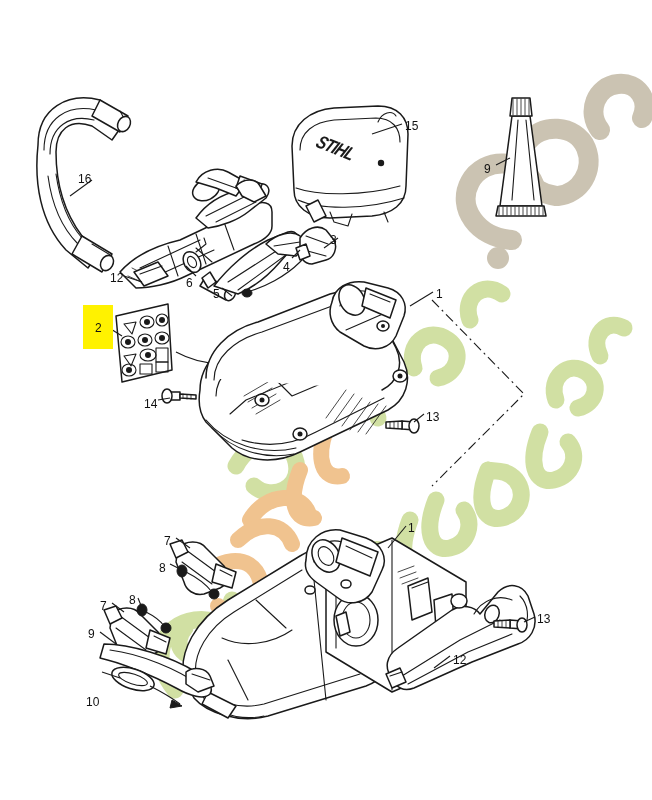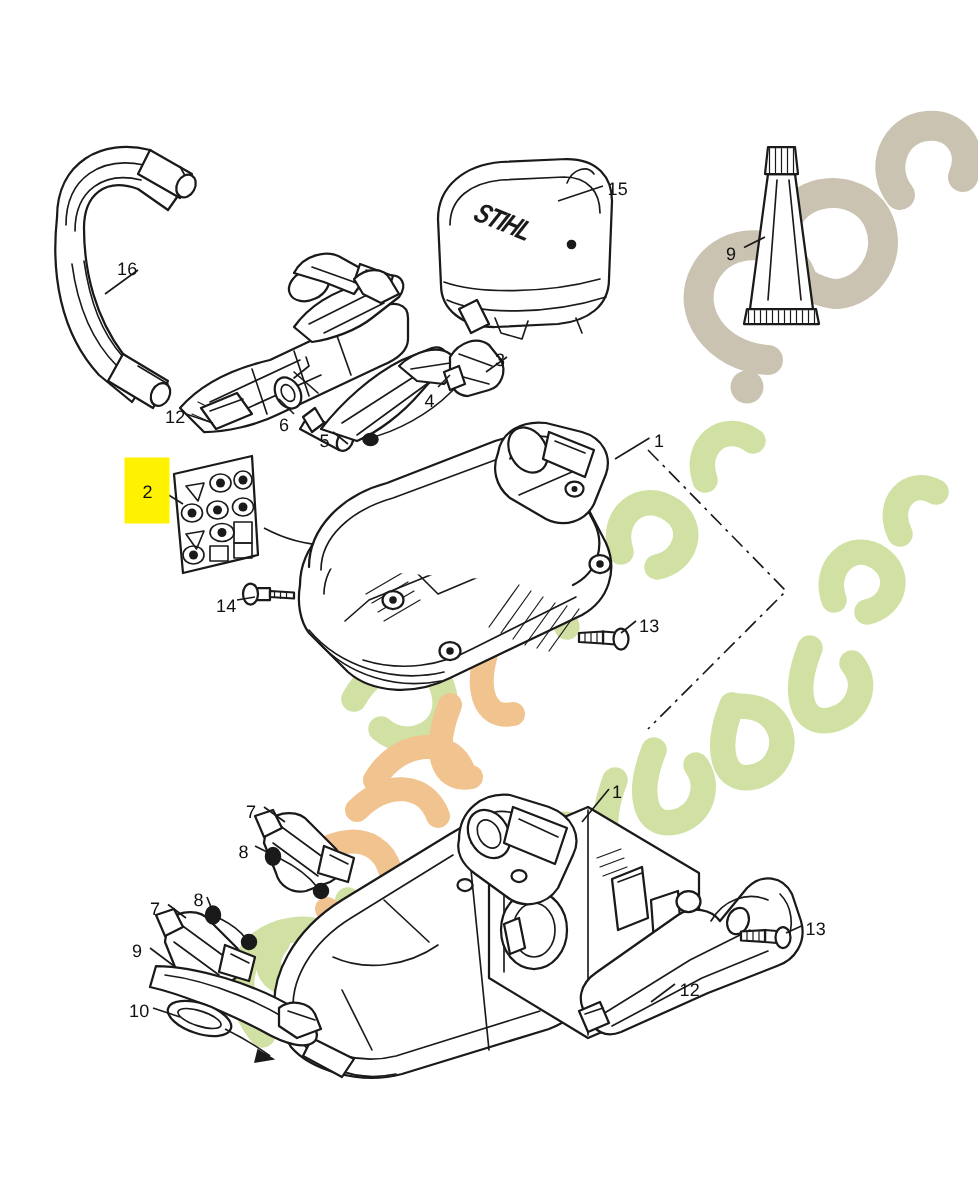--- a/index.html
+++ b/index.html
@@ -431,19 +431,19 @@
       <div class="callout" style="left: 484px; top: 163px;">9</div>
       <div class="callout" style="left: 436px; top: 288px;">1</div>
       <div class="callout" style="left: 95px; top: 322px;">2</div>
       <div class="callout" style="left: 144px; top: 398px; text-align: center;">14</div>
       <div class="callout" style="left: 426px; top: 411px;">13</div>
       <div class="callout" style="left: 164px; top: 535px;">7</div>
       <div class="callout" style="left: 159px; top: 562px;">8</div>
       <div class="callout" style="left: 100px; top: 600px;">7</div>
       <div class="callout" style="left: 129px; top: 594px;">8</div>
       <div class="callout" style="left: 88px; top: 628px;">9</div>
-      <div class="callout" style="left: 86px; top: 668px;">10</div>
+      <div class="callout" style="left: 86px; top: 696px;">10</div>
       <div class="callout" style="left: 408px; top: 522px;">1</div>
       <div class="callout" style="left: 453px; top: 654px;">12</div>
       <div class="callout" style="left: 537px; top: 613px;">13</div>
     </div>
 
 </div>
 
 </body></html>

